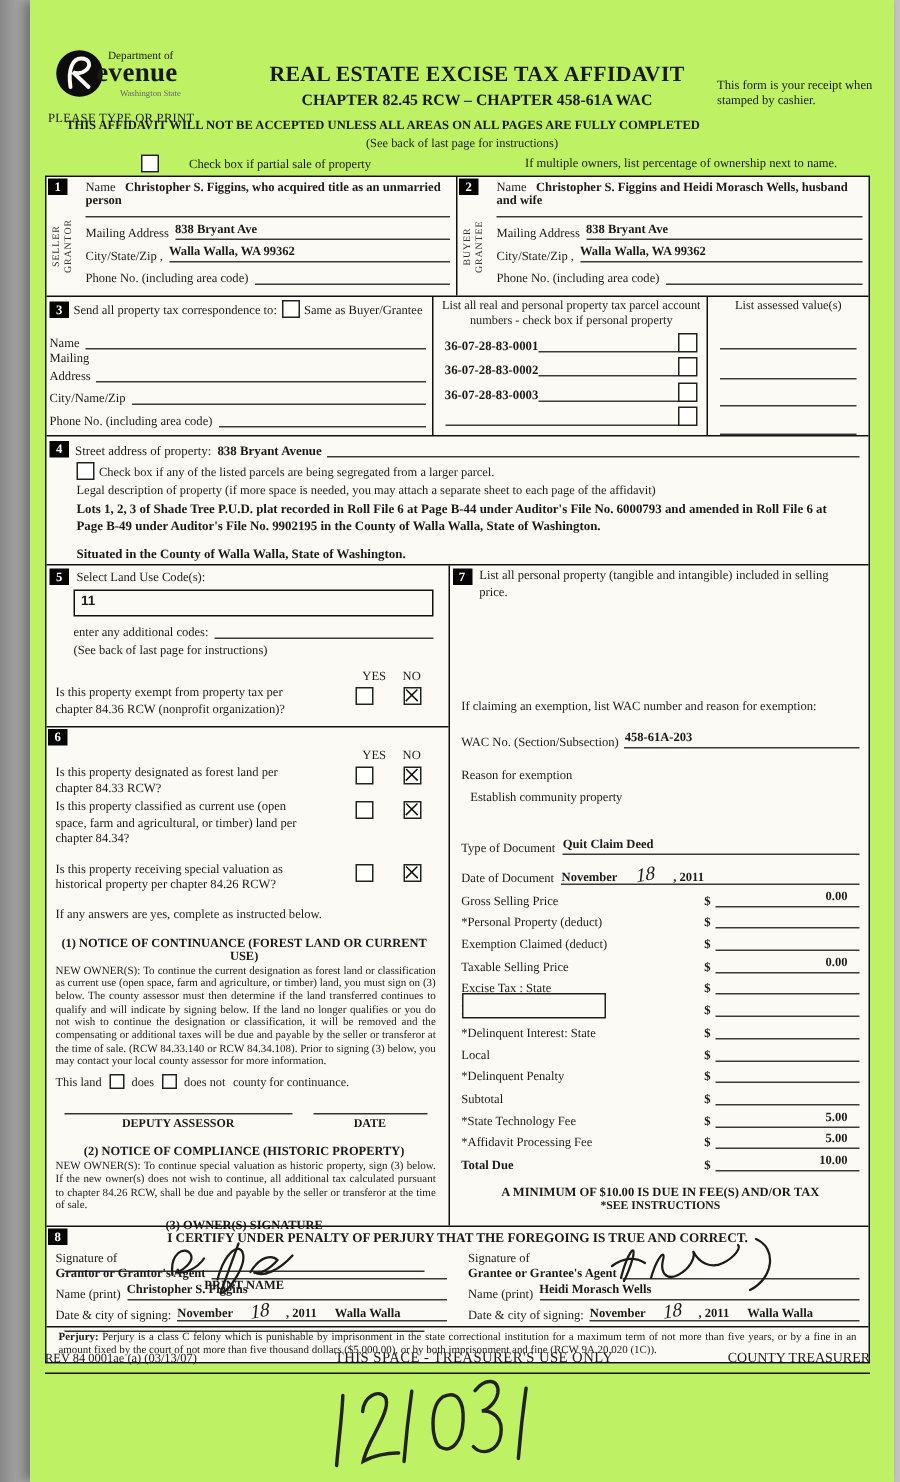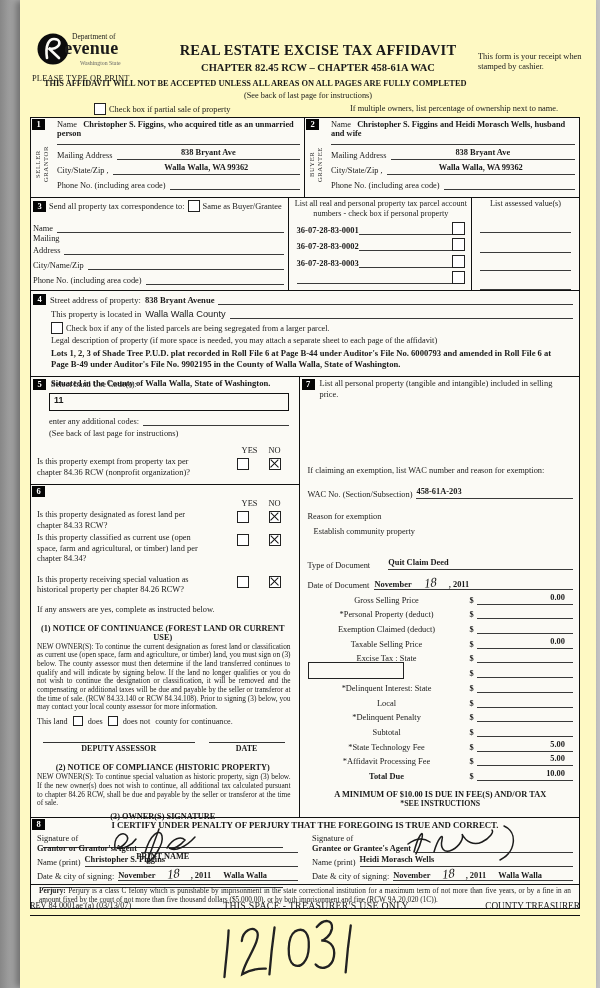--- a/index.html
+++ b/index.html
@@ -1,21 +1,21 @@
 <!DOCTYPE html>
 <html><head>
 <meta charset="utf-8">
 <style>
   html,body{margin:0;padding:0;}
   body{
     width:600px;height:988px;position:relative;overflow:hidden;
     background:linear-gradient(90deg,#878787 0px,#a9a9a9 14px,#bdbdbd 24px,#c4c4c4 100%);
     font-family:"Liberation Serif",serif;color:#1a1a1a;
   }
-  .paper{position:absolute;left:20px;top:0;width:576px;height:988px;background:#fef9c3;box-shadow:-4px 0 7px rgba(0,0,0,.4);}
+  .paper{position:absolute;left:20px;top:0;width:576px;height:988px;background:#bef264;box-shadow:-4px 0 7px rgba(0,0,0,.4);}
   .sn{display:inline-flex;align-items:center;justify-content:center;width:13px;height:11px;background:#050505;color:#fff;font-size:8.5px;font-weight:bold;line-height:1;flex:none;}
   .cb{position:relative;display:inline-block;width:10px;height:10px;border:1px solid #222;background:#fff;vertical-align:-2px;flex:none;}
   .cb.small{width:8px;height:8px;}
   .cb.checked::before,.cb.checked::after{content:"";position:absolute;left:-1px;top:4px;width:11px;height:1.3px;background:#111;}
   .cb.checked::before{transform:rotate(45deg);}
   .cb.checked::after{transform:rotate(-45deg);}
   .b{font-weight:bold;}
   .sans{font-family:"Liberation Sans",sans-serif;}
   .ul{flex:1 1 auto;border-bottom:1px solid #3a3a3a;min-height:11px;}
   
@@ -25,31 +25,31 @@
   .logo .l1{position:absolute;left:36px;top:2px;font-size:7.5px;}
   .logo .l2{position:absolute;left:28px;top:8px;font-size:18px;font-weight:bold;letter-spacing:.2px;}
   .logo .l2::first-letter{font-size:0px;}
   .logo .l3{position:absolute;left:44px;top:30px;font-size:5.8px;color:#666;}
   .please{position:absolute;left:12px;top:74px;font-size:8.4px;letter-spacing:.2px;}
   .htitle{position:absolute;left:150px;right:130px;top:42px;text-align:center;font-size:14.5px;font-weight:bold;letter-spacing:.2px;}
   .hchap{position:absolute;left:150px;right:130px;top:62px;text-align:center;font-size:10.5px;font-weight:bold;}
   .hwarn{position:absolute;left:24px;right:24px;top:79px;font-size:8.4px;font-weight:bold;}
   .hsee{position:absolute;left:24px;right:24px;top:91px;text-align:center;font-size:8.3px;}
   .hreceipt{position:absolute;right:10px;top:52px;width:108px;font-size:8.4px;line-height:10px;}
-  .hpartial{position:absolute;left:74px;top:103px;font-size:8.4px;display:flex;align-items:center;gap:3px;}
+  .hpartial{position:absolute;left:74px;top:103px;font-size:8.4px;display:flex;align-items:center;gap:20px;}
   .hmult{position:absolute;left:330px;top:104px;font-size:8.4px;}
   
   .formbox{position:absolute;left:10px;right:16px;top:117px;border:1.6px solid #111;background:#fbfaf5;}
   .row12{display:flex;height:79px;border-bottom:1.4px solid #111;}
   .party{position:relative;width:50%;padding:1px 4px 0 26px;box-sizing:border-box;font-size:8.4px;}
   .party.left{border-right:1.4px solid #111;}
   .party .sn{position:absolute;left:1px;top:1px;}
   .vl{position:absolute;left:3px;top:17px;bottom:3px;width:17px;display:flex;}
   .vl span{writing-mode:vertical-rl;transform:rotate(180deg);font-size:6.6px;letter-spacing:.6px;color:#333;line-height:8px;text-align:center;}
-  .fl{display:flex;align-items:flex-end;margin-top:3px;text-align:center;}
+  .fl{display:flex;align-items:flex-end;margin-top:3px;}
   .fl .lab{white-space:nowrap;padding-right:4px;}
   .fl .val{flex:1;border-bottom:1px solid #3a3a3a;font-weight:bold;min-height:11px;}
   .nameblock{border-bottom:1px solid #3a3a3a;min-height:24px;margin-top:1px;}
   
   .row3{display:flex;height:92px;border-bottom:1.4px solid #111;font-size:8.4px;}
   .c3a{width:47%;border-right:1.2px solid #111;padding:2px 4px 0 2px;box-sizing:border-box;position:relative;}
   .c3b{width:33.5%;border-right:1.2px solid #111;padding:1px 4px 0 6px;box-sizing:border-box;}
   .c3c{width:19.5%;padding:1px 6px;box-sizing:border-box;}
   .c3head{display:flex;align-items:center;gap:3px;}
   .c3b .hd,.c3c .hd{text-align:center;font-size:8.2px;line-height:9.5px;}
@@ -89,25 +89,25 @@
   .ddcol2{flex:1;text-align:center;}
   .ddlab{font-size:8px;font-weight:bold;margin-top:1px;}
   .lln{border-bottom:1px solid #333;height:2px;}
   .csig{text-align:center;font-weight:bold;font-size:8.3px;margin-top:4px;}
   .wline{border-bottom:1px solid #333;height:14px;margin:0 10px;}
   
   .claim{margin-top:66px;}
   .wacrow{display:flex;align-items:flex-end;margin-top:12px;}
   .reasonl{margin-top:13px;}
   .reasonv{margin:6px 0 0 6px;}
-  .docrow{display:flex;align-items:flex-end;margin-top:22px;gap:13px;}
+  .docrow{display:flex;align-items:flex-end;margin-top:22px;}
   .daterow{display:flex;align-items:flex-end;margin-top:3px;height:17px;}
   .hand{display:inline-block;font-size:13px;transform:rotate(-10deg) skewX(-16deg);font-weight:normal;line-height:10px;}
   .mrow{display:flex;align-items:flex-end;margin-top:2.5px;height:12.2px;position:relative;}
-  .mlab{width:158px;text-align:center;padding-right:4px;white-space:nowrap;flex:none;}
+  .mlab{width:158px;text-align:left;padding-right:4px;white-space:nowrap;flex:none;}
   .dol{font-weight:bold;padding-right:3px;}
   .mul{flex:1;border-bottom:1px solid #3a3a3a;text-align:right;min-height:11px;}
   .mval{font-style:normal;font-weight:bold;padding-right:8px;}
   .stampbox{position:absolute;left:0px;bottom:-1px;width:94px;height:15px;border:1.3px solid #222;background:#fbfaf5;}
   .minnote{text-align:center;font-weight:bold;font-size:8.4px;margin-top:9px;}
   .minnote2{text-align:center;font-weight:bold;font-size:7.8px;}
   
   .row8{position:relative;font-size:8.4px;}
   .certify{text-align:center;font-weight:bold;font-size:8.8px;padding-top:2px;}
   .row8 > .sn{position:absolute;left:1px;top:1px;}
@@ -259,25 +259,20 @@
         <div class="avline" style="margin-top:3px;"></div>
         <div class="avline" style="margin-top:4px;"></div>
       </div>
     </div>
 
     <div class="row4">
       <div class="r4l1">
         <span class="sn">4</span>
         <span>Street address of property:</span>
         <span class="b">838 Bryant Avenue</span>
-        <span class="ul"></span>
-      </div>
-      <div class="r4l2">
-        <span>This property is located in</span>
-        <span class="sans" style="font-size:9.3px;">Walla Walla County</span>
         <span class="ul"></span>
       </div>
       <div class="r4cb">
         <span class="cb"></span>
         <span>Check box if any of the listed parcels are being segregated from a larger parcel.</span>
       </div>
       <div class="r4leg">Legal description of property (if more space is needed, you may attach a separate sheet to each page of the affidavit)</div>
       <div class="legal">Lots 1, 2, 3 of Shade Tree P.U.D. plat recorded in Roll File 6 at Page B-44 under Auditor's File No. 6000793 and amended in Roll File 6 at Page B-49 under Auditor's File No. 9902195 in the County of Walla Walla, State of Washington.</div>
       <div class="situated">Situated in the County of Walla Walla, State of Washington.</div>
     </div>

